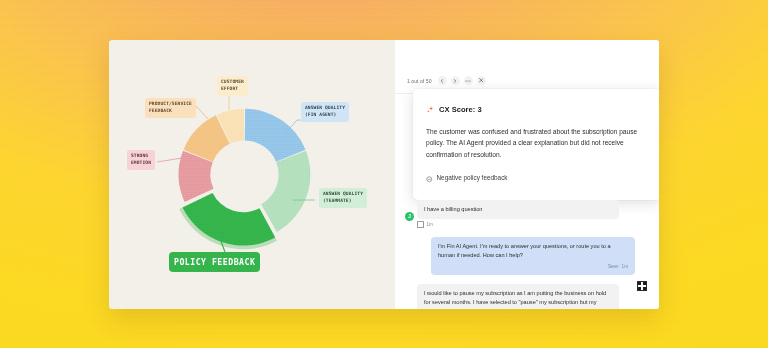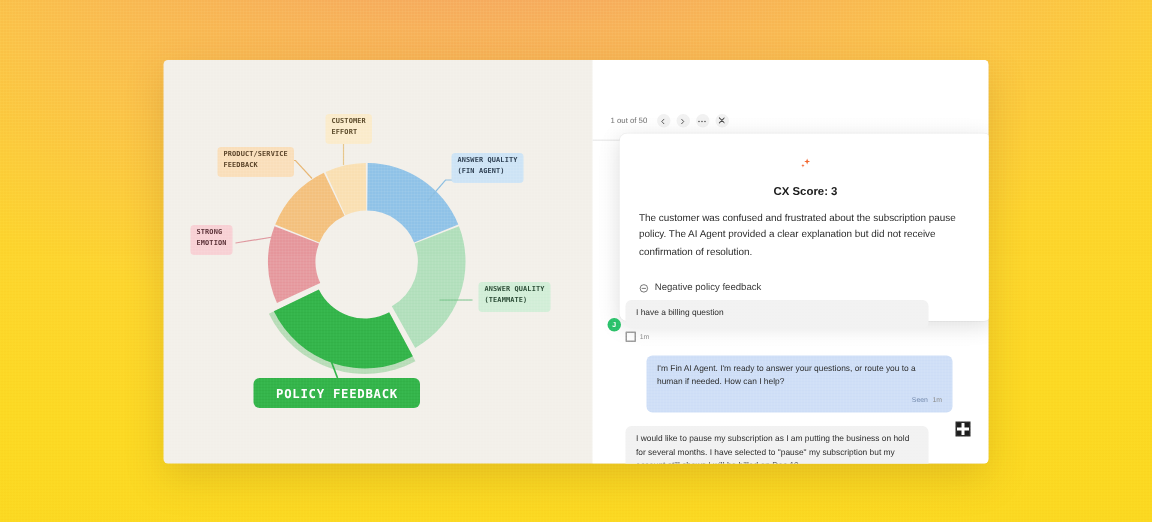--- a/index.html
+++ b/index.html
@@ -75,21 +75,21 @@
     white-space: pre;
     font-weight: 700;
   }
   .lbl.blue   { background:#cfe5f6; color:#2e3f52; }
   .lbl.green  { background:#d2eed8; color:#2a4a34; }
   .lbl.peach  { background:#fae0bd; color:#5b442a; }
   .lbl.cream  { background:#fbeccd; color:#5b4a2a; }
   .lbl.pink   { background:#f8d2d6; color:#5c3238; }
   .lbl.bigreen{
     background:#34b44a; color:#ffffff;
-    font-size:8.2px; padding:4px 15px; border-radius:4px;
+    font-size:8.2px; padding:4px 5px; border-radius:4px;
     letter-spacing:.06em;
   }
 
   .leader { position:absolute; background:transparent; }
 
   
   #conv-panel {
     position: absolute;
     left: 286px;
     top: 0;
@@ -140,21 +140,20 @@
     width: 248px;
     background: #ffffff;
     border-radius: 5px;
     box-shadow: 0 3px 14px rgba(0,0,0,.13), 0 0 0 .5px rgba(0,0,0,.04);
     padding: 11px 13px 13px 13px;
     box-sizing: border-box;
   }
   #cx-head {
     display:flex; align-items:center; gap:5px;
     margin-bottom: 8px;
-    flex-direction: column;
   }
   #cx-title {
     font-size: 7.6px; font-weight: 700; color:#1b1b1b;
   }
   #cx-body {
     font-size: 6.6px;
     line-height: 1.72;
     color:#2c2c2c;
   }
   #cx-tagrow {

